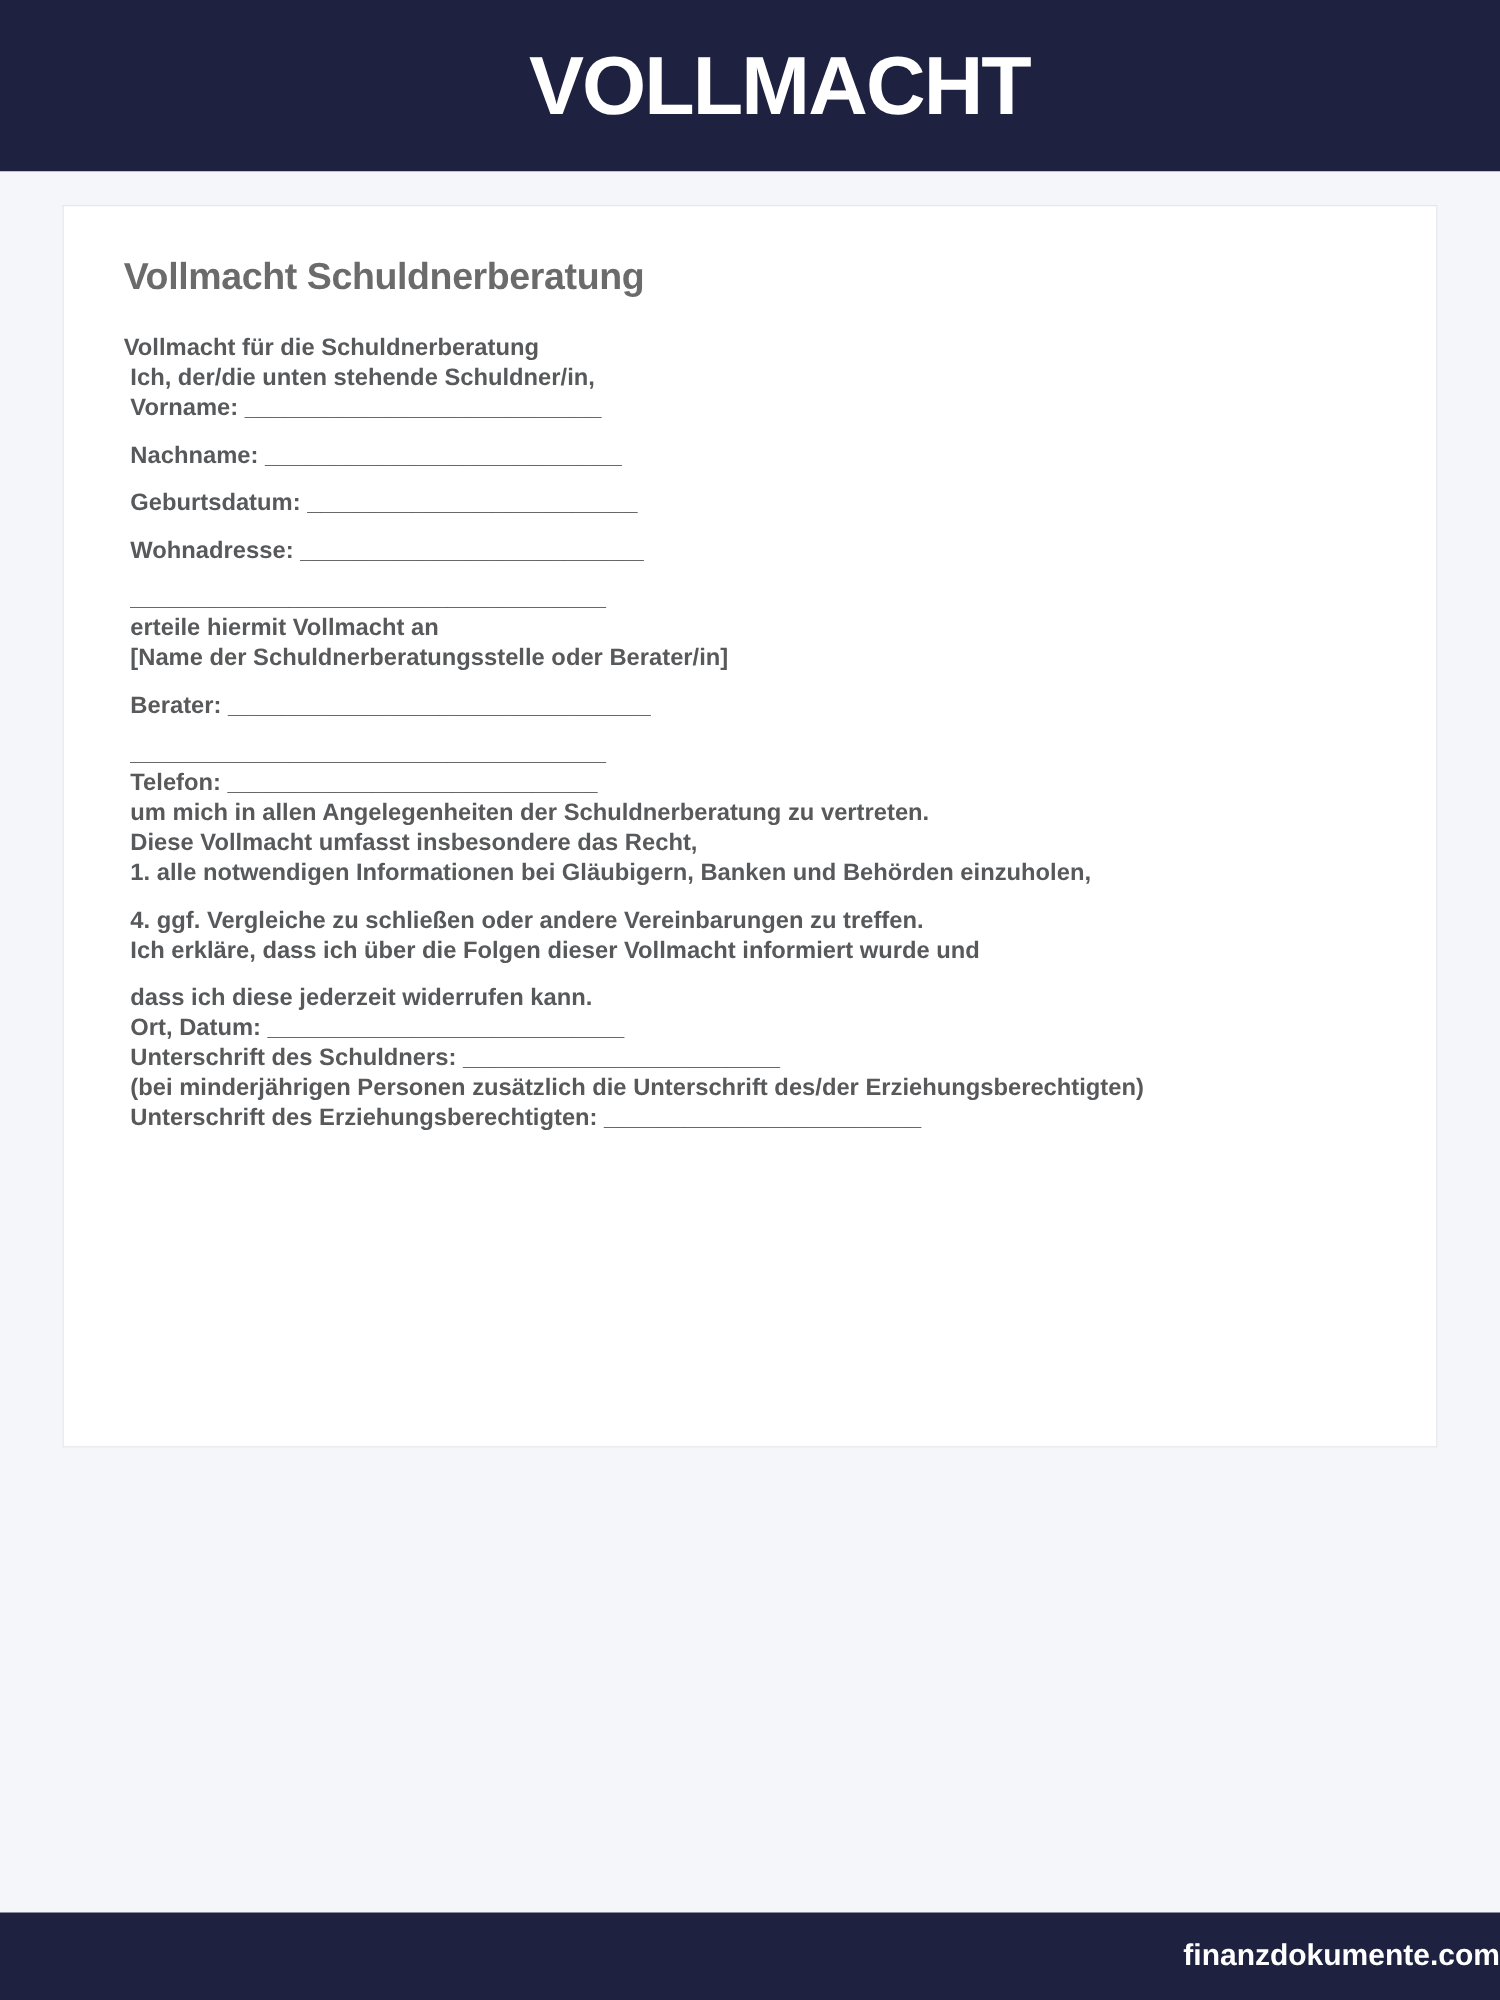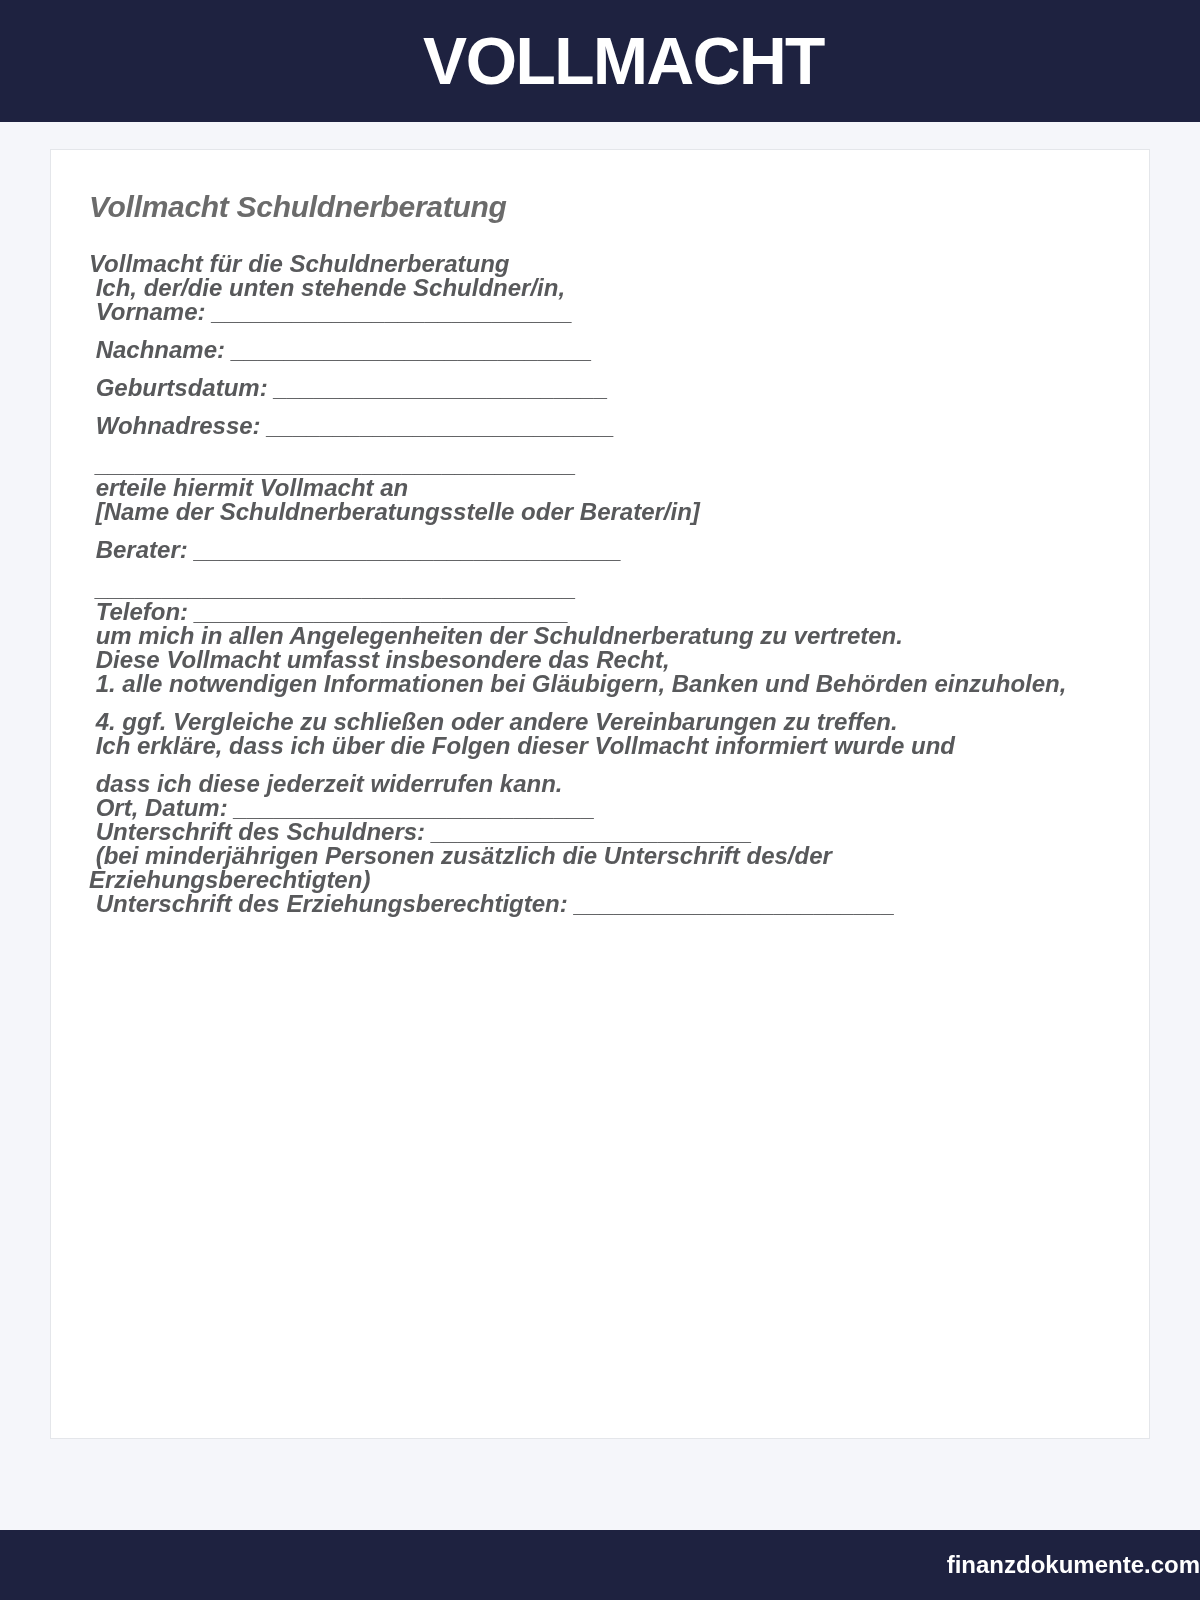--- a/index.html
+++ b/index.html
@@ -18,58 +18,57 @@
     width: 1200px;
     min-height: 1600px;
     margin: 0 auto;
     background: var(--page-bg);
     font-family: "Liberation Sans", sans-serif;
     display: flex;
     flex-direction: column;
   }
   .page-header {
     background: var(--header-bg);
-    height: 122px;
+    height: 137px;
     display: flex;
     flex-direction: column;
     justify-content: center;
     align-items: center;
     flex: 0 0 auto;
     padding-left: 47px;
   }
   .header-title {
     margin: 0;
     color: var(--header-text);
     font-size: 66px;
     font-weight: bold;
     line-height: 57px;
     letter-spacing: -1.5px;
     text-align: center;
   }
   .header-title span { display: block; }
   .document-card {
     width: 1100px;
-    height: 1290px;
+    height: 994px;
     margin: 27px auto 0;
     background: var(--card-bg);
     border: 1px solid var(--card-border);
-    padding: 40px 38px;
+    padding: 40px 48px;
     flex: 0 0 auto;
-    font-style: italic;
   }
   .document-title {
     margin: 0 0 28px 0;
     font-size: 30px;
     font-weight: bold;
     color: var(--title-text);
     letter-spacing: -0.3px;
   }
   .para {
     margin: 0 0 14px 0;
-    font-size: 24px;
+    font-size: 19px;
     font-weight: bold;
     line-height: 24px;
     color: var(--body-text);
     white-space: pre-wrap;
   }
   .page-footer {
     margin-top: auto;
     background: var(--footer-bg);
     height: 70px;
     display: flex;

